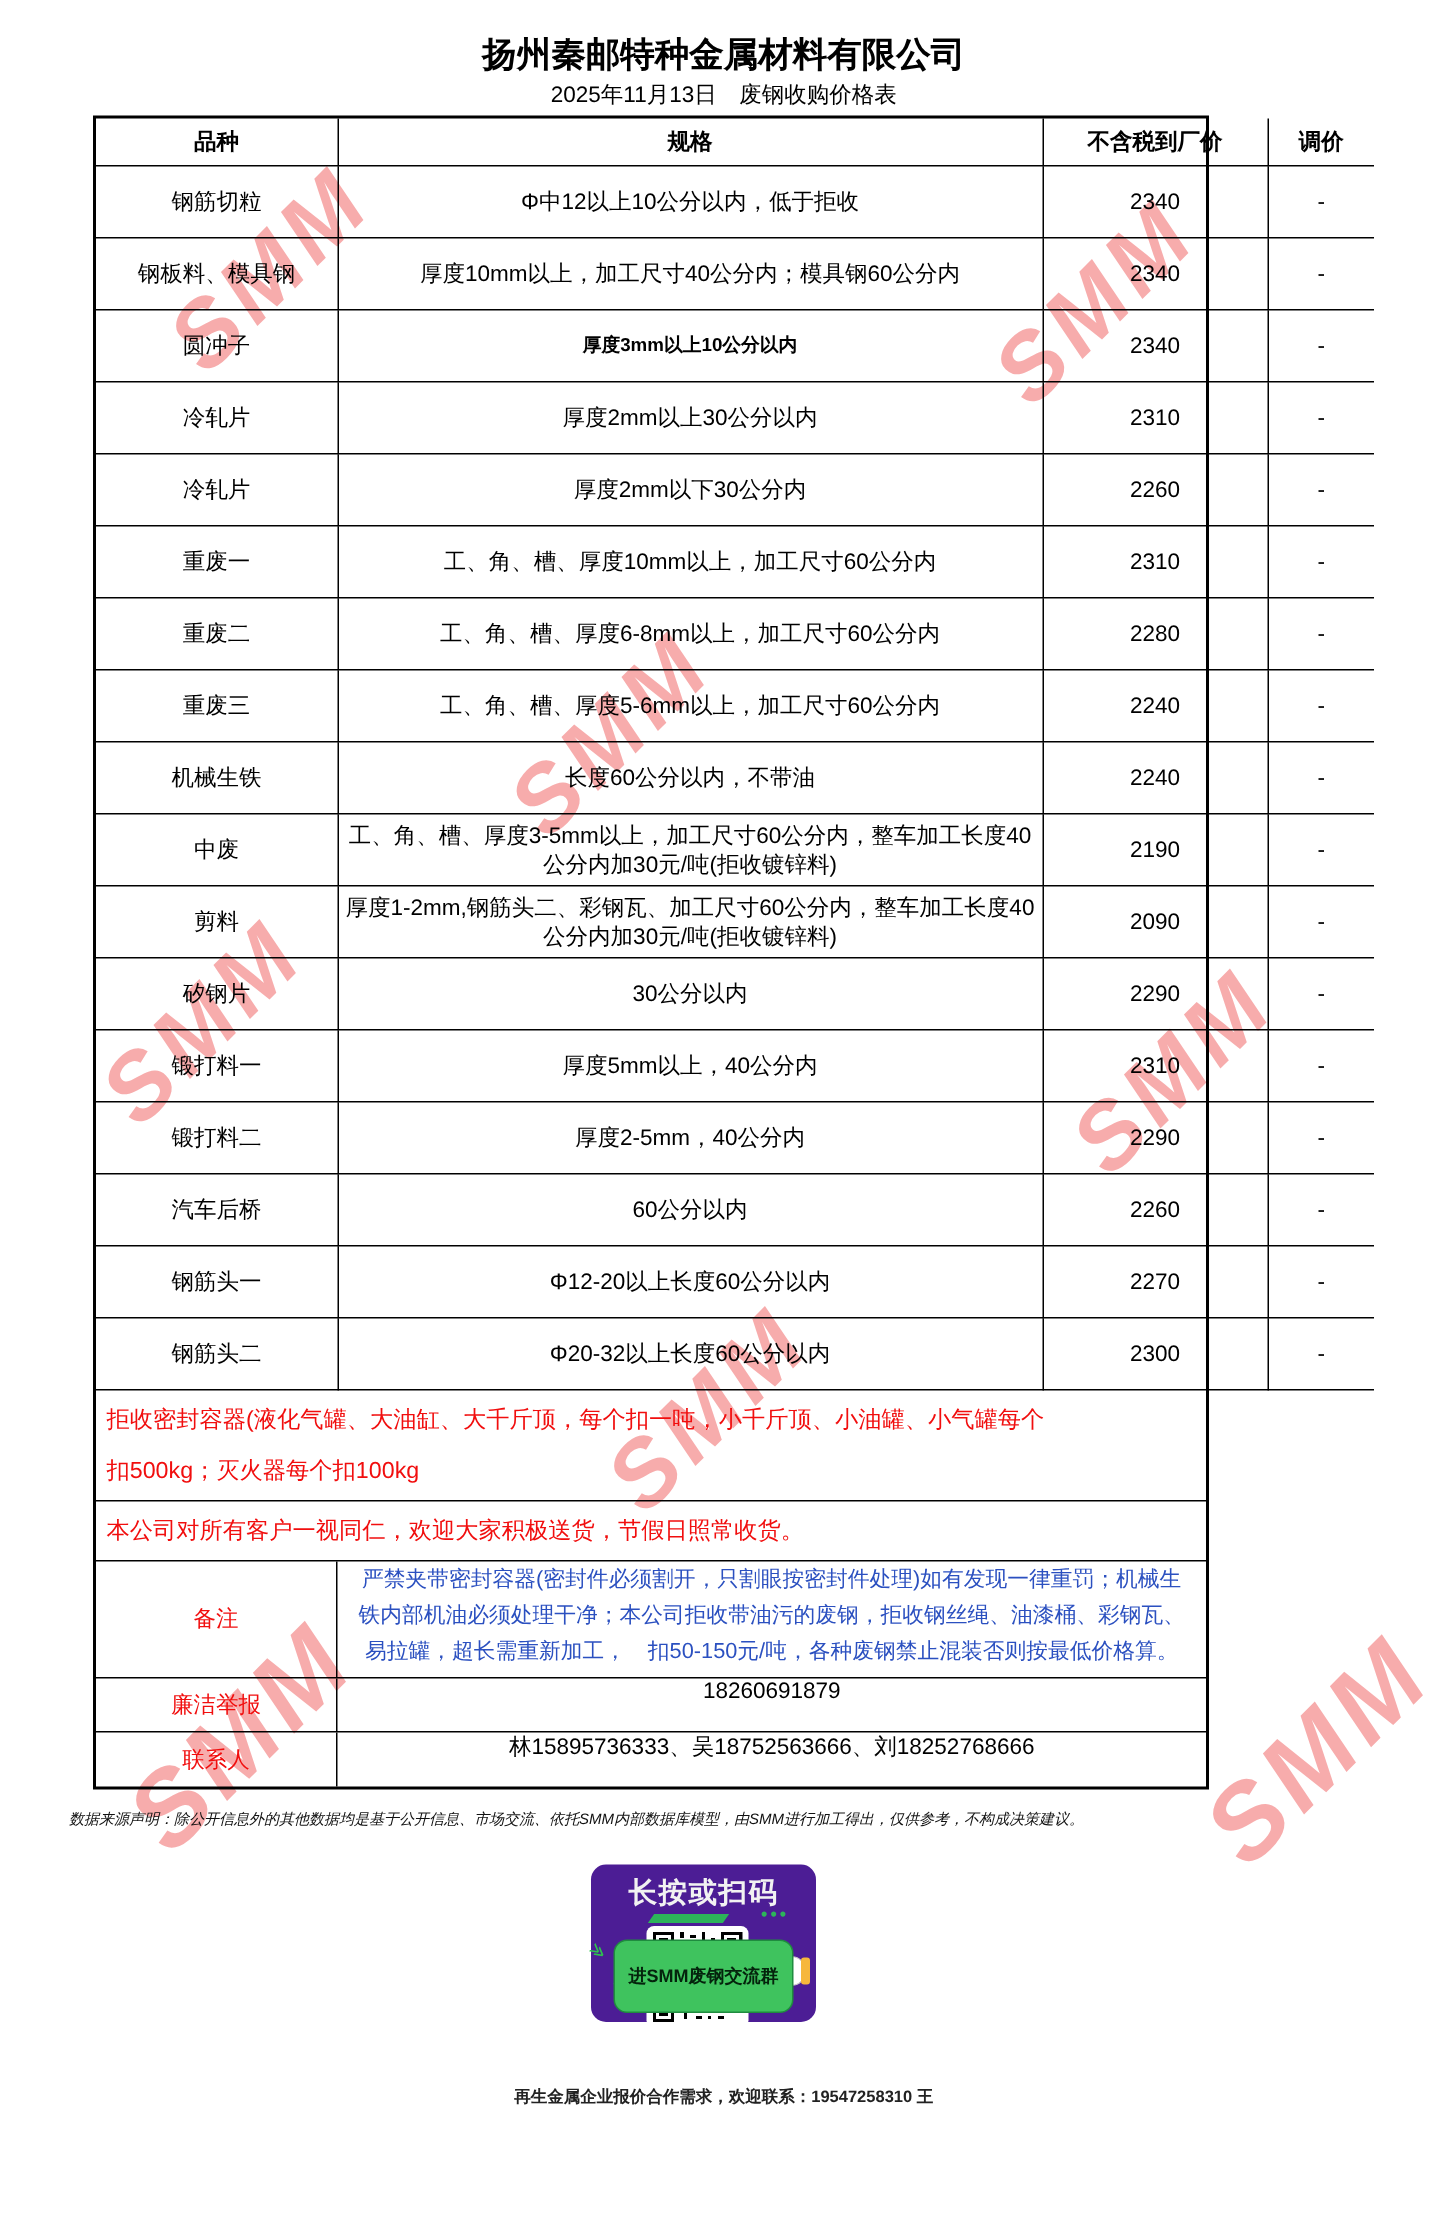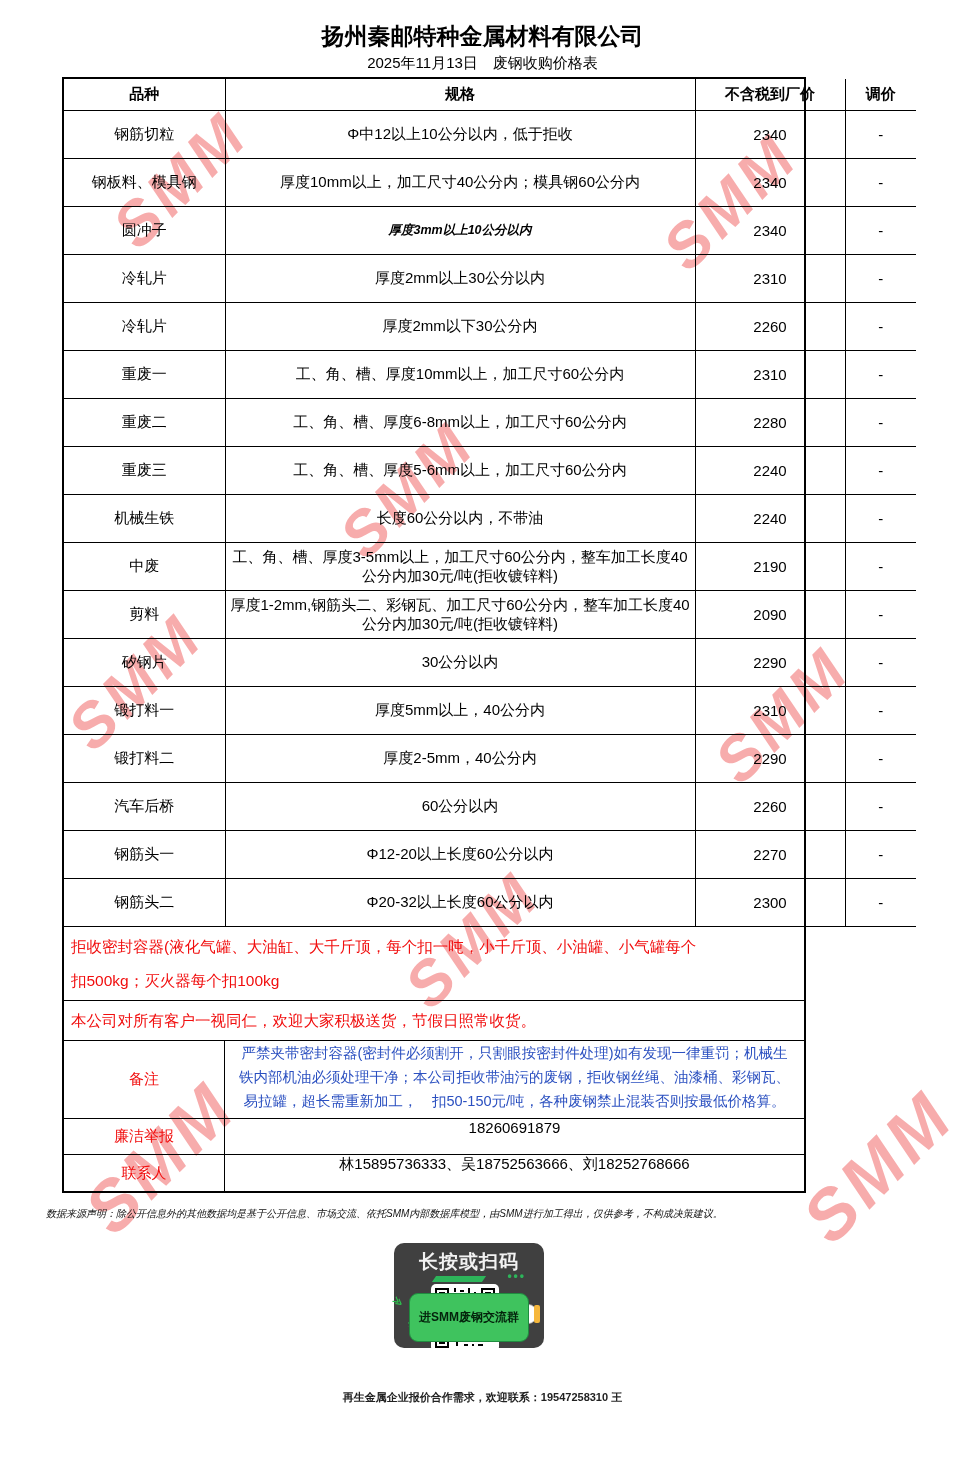--- a/index.html
+++ b/index.html
@@ -22,21 +22,21 @@
   
   .sheet { position:absolute; left:62px; top:77px; width:744px;
            border:2px solid #000; box-sizing:border-box; z-index:1; background:transparent; }
   table { width:100%; border-collapse:collapse; table-layout:fixed; }
   th,td { border:1px solid #000; text-align:center; font-size:15px; padding:0 4px;
           overflow:hidden; background:transparent; }
   thead th { height:31px; font-weight:700; border-top:none; }
   tbody tr { height:48px; }
   .sheet tr > *:first-child { border-left:none; }
   .sheet tr > *:last-child  { border-right:none; }
-  tbody tr:nth-child(3) td:nth-child(2) { font-size:12.5px; font-weight:700;font-style:italic; }
+  tbody tr:nth-child(3) td:nth-child(2) { font-size:12.5px; font-weight:700; }
   td.cell-price, td.cell-adj { font-size:15px; }
   
   .sec { box-sizing:border-box; border-bottom:1px solid #000; }
   .sec-reject { height:74px; color:#f10e0e; font-size:15.5px; padding:3px 7px; }
   .sec-reject .ln { line-height:34px; white-space:nowrap; }
   .sec-welcome { height:40px; line-height:40px; color:#f10e0e; font-size:15.5px; padding:0 7px; white-space:nowrap; }
   .flexrow { display:flex; align-items:stretch; }
   .sec-label { width:161px; border-right:1px solid #000; box-sizing:border-box;
                display:flex; align-items:center; justify-content:center;
                color:#f10e0e; font-size:15px; }
@@ -44,21 +44,21 @@
   .sec-remark { height:78px; }
   .remark-text { color:#2b50c0; font-size:14.5px; line-height:24px; text-align:center; padding:0 12px; }
   .sec-report { height:36px; }
   .sec-contact { height:36px; border-bottom:none; }
   .plain-value { font-size:15px; color:#000; }
   
   .disclaimer { position:absolute; left:46px; top:1202px; width:856px; z-index:1;
                 font-style:italic; font-size:10px; line-height:23px; color:#111; }
   
   .qr-block { position:absolute; left:394px; top:1243px; width:150px; height:105px;
-              background:#404040; border-radius:10px; z-index:2; }
+              background:#4c1d95; border-radius:10px; z-index:2; }
   .qr-title { color:#f2f2f2; text-align:center; font-size:19px; font-weight:700;
               padding-top:6px; letter-spacing:1px; }
   .qr-tab { position:absolute; left:40px; top:33px; width:50px; height:6px;
             background:#2db45a; transform:skewX(-35deg); }
   .qr-dots { position:absolute; right:18px; top:26px; color:#2db45a; font-size:12px;
              letter-spacing:2px; font-weight:700; }
   .qr-code { position:absolute; left:37px; top:41px; width:68px; height:68px;
              background:#fff; border-radius:5px; padding:4px; box-sizing:border-box; }
   .qr-badge { position:absolute; left:7px; top:62px; color:#2ec44e; font-weight:800;
               font-size:16px; transform:rotate(-22deg); writing-mode:vertical-rl;

